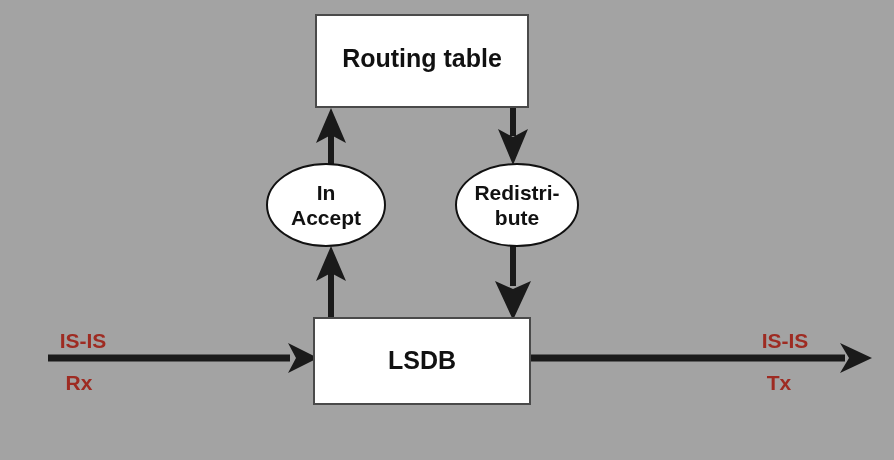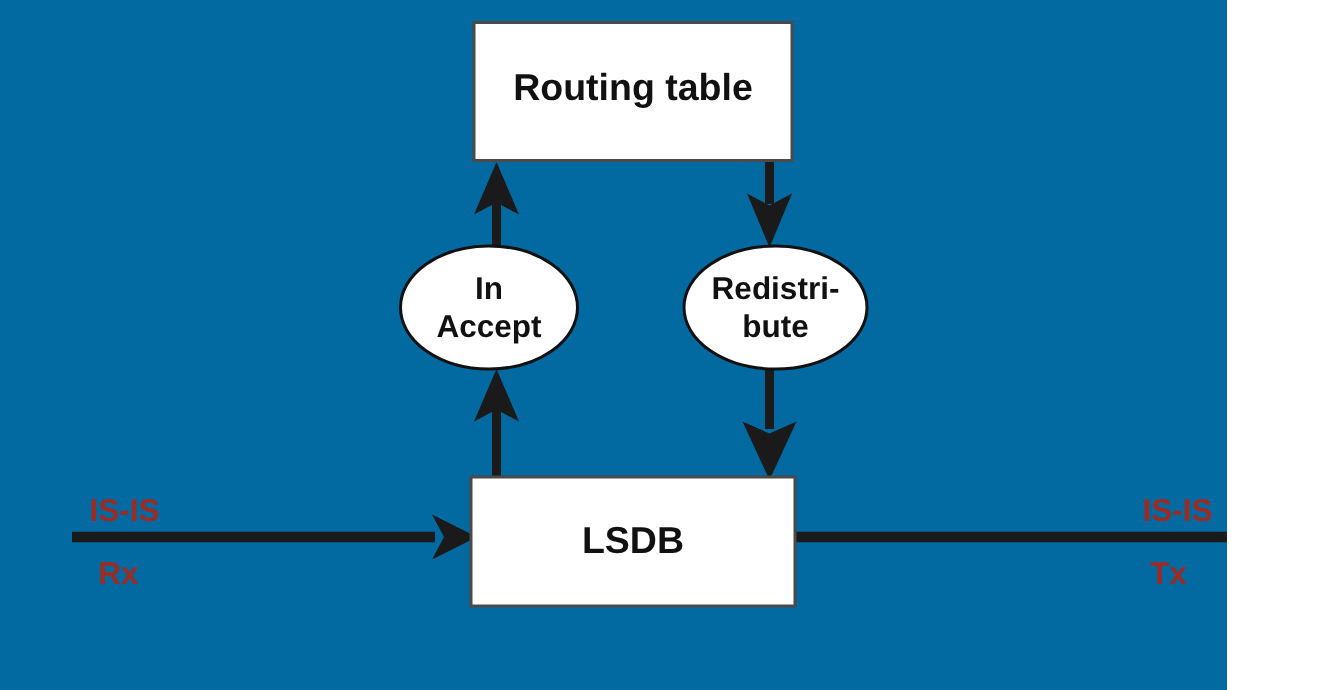--- a/index.html
+++ b/index.html
@@ -5,23 +5,23 @@
   html, body {
     margin: 0;
     padding: 0;
     background: #ffffff;
   }
   body {
     font-family: "Liberation Sans", sans-serif;
   }
   #canvas {
     position: relative;
-    width: 818px;
+    width: 894px;
     height: 460px;
-    background: #0369a1;
+    background: #a3a3a3;
     overflow: hidden;
   }
   #diagram-svg {
     position: absolute;
     left: 0;
     top: 0;
     width: 894px;
     height: 460px;
   }
   .node-label {

